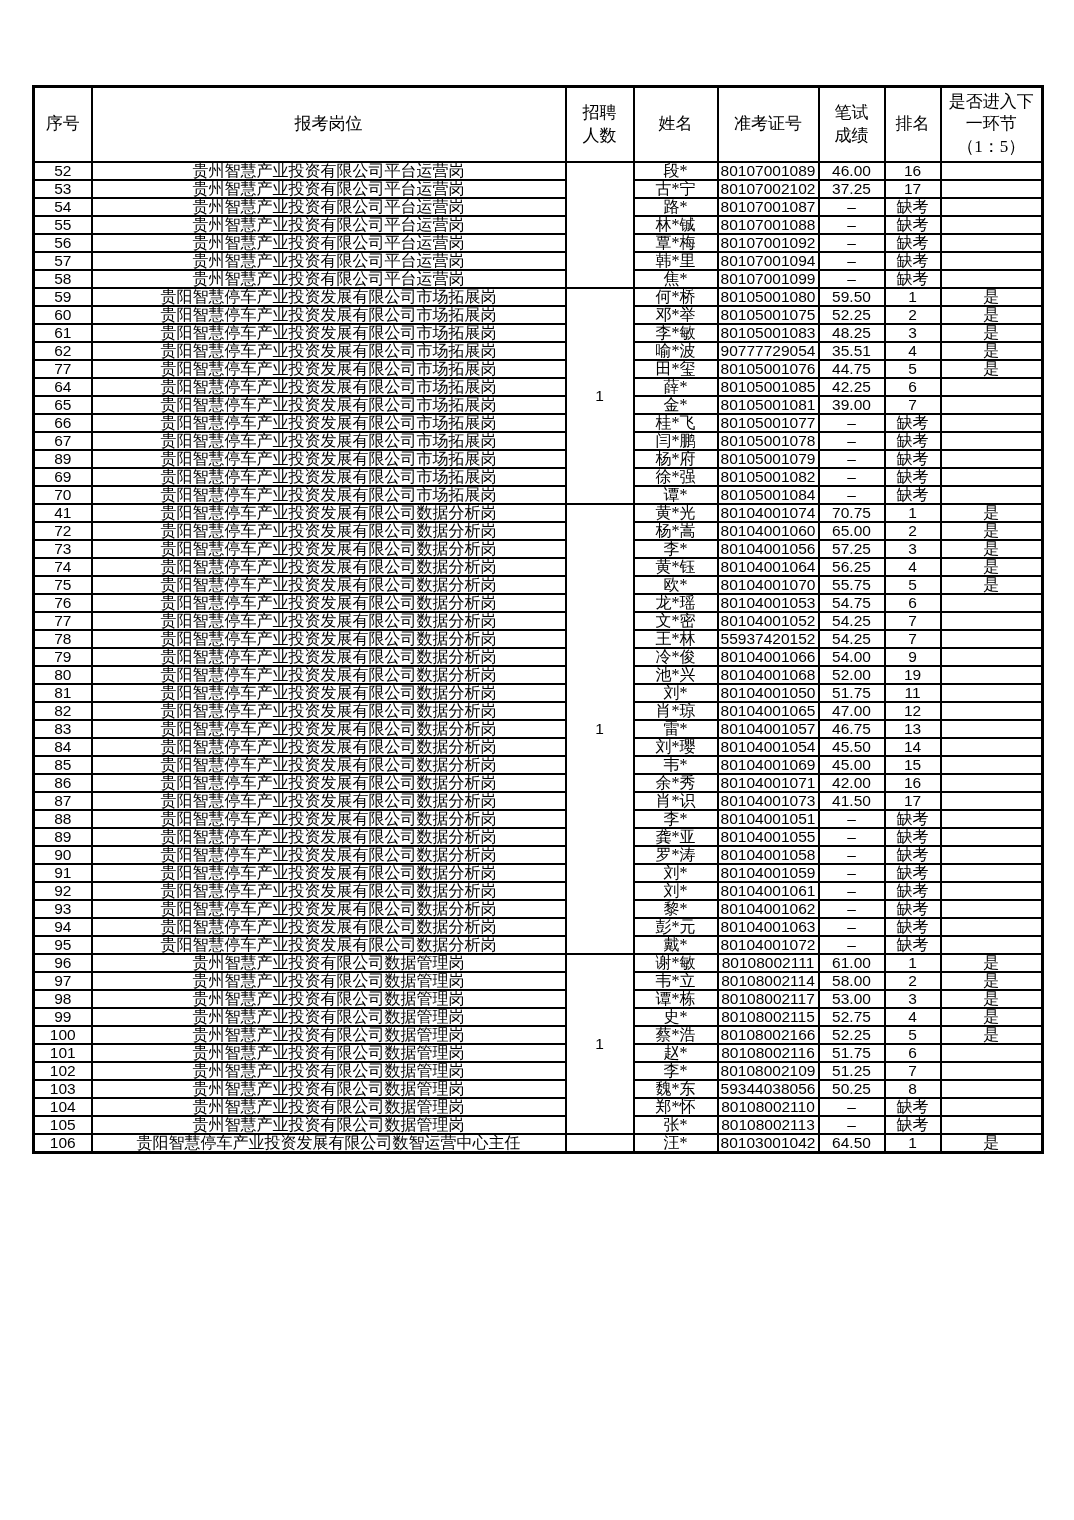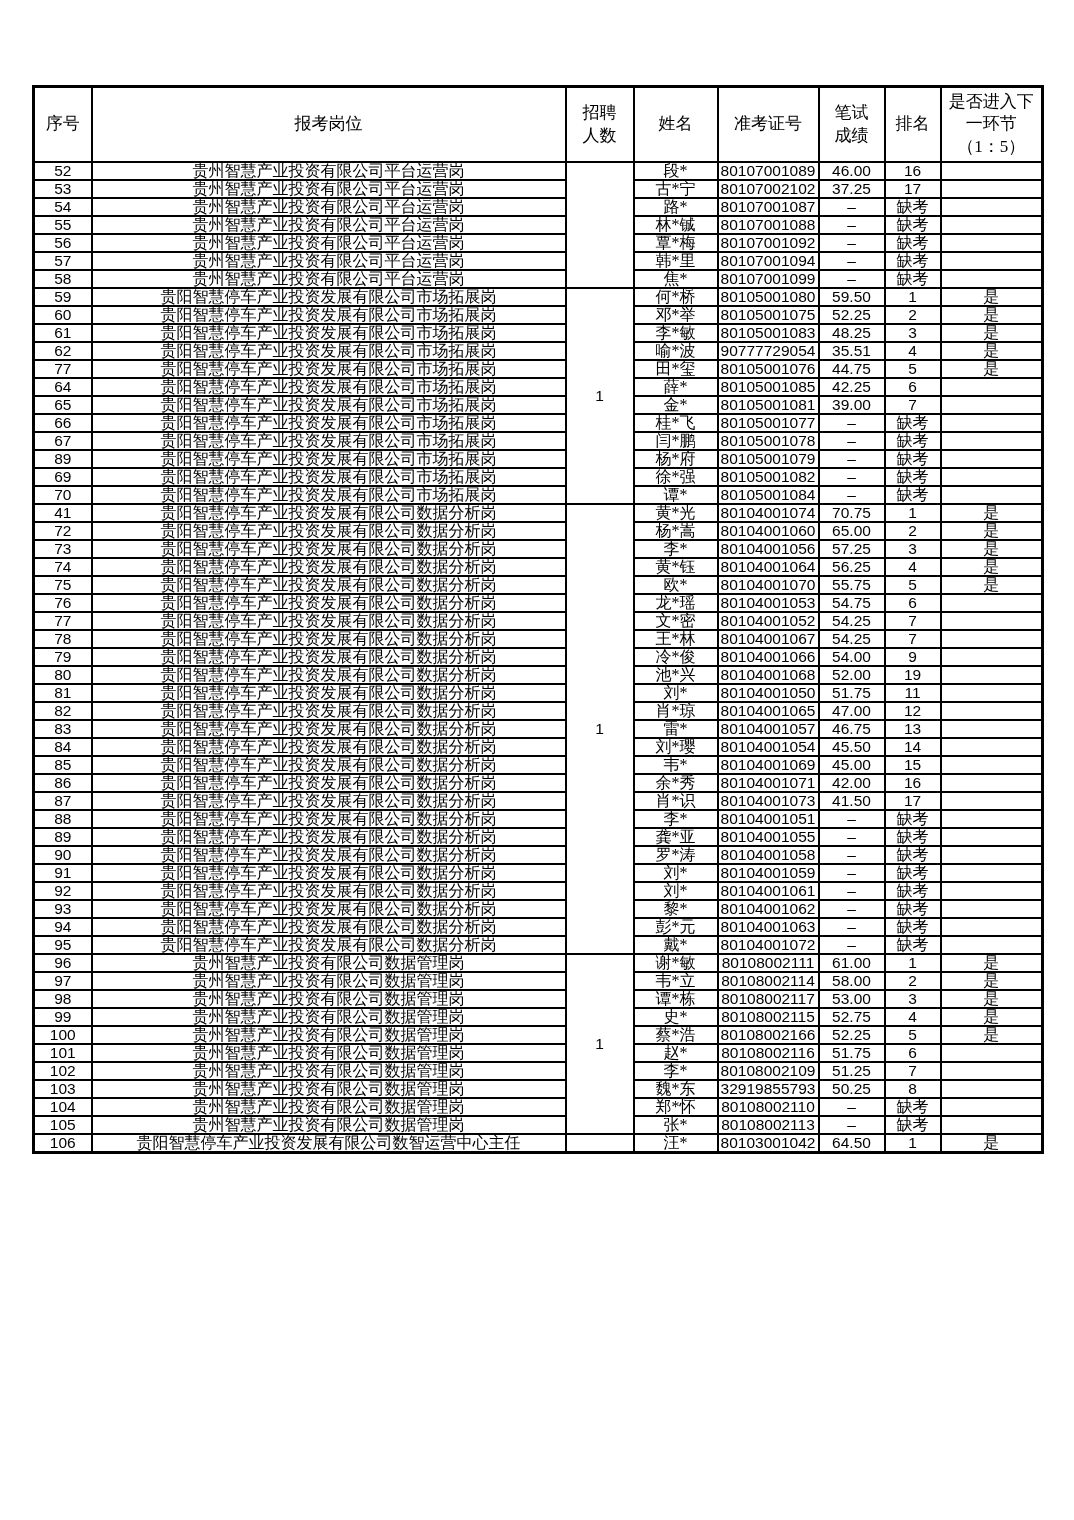--- a/index.html
+++ b/index.html
@@ -330,21 +330,21 @@
             <td class="zh">文*密</td>
             <td class="num">80104001052</td>
             <td class="num">54.25</td>
             <td class="num">7</td>
             <td class="zh"></td>
           </tr>
           <tr>
             <td class="num">78</td>
             <td class="zh">贵阳智慧停车产业投资发展有限公司数据分析岗</td>
             <td class="zh">王*林</td>
-            <td class="num">80104001067</td>
+            <td class="num">55937420152</td>
             <td class="num">54.25</td>
             <td class="num">7</td>
             <td class="zh"></td>
           </tr>
           <tr>
             <td class="num">79</td>
             <td class="zh">贵阳智慧停车产业投资发展有限公司数据分析岗</td>
             <td class="zh">冷*俊</td>
             <td class="num">80104001066</td>
             <td class="num">54.00</td>
@@ -556,21 +556,21 @@
             <td class="zh">李*</td>
             <td class="num">80108002109</td>
             <td class="num">51.25</td>
             <td class="num">7</td>
             <td class="zh"></td>
           </tr>
           <tr>
             <td class="num">103</td>
             <td class="zh">贵州智慧产业投资有限公司数据管理岗</td>
             <td class="zh">魏*东</td>
-            <td class="num">32919855793</td>
+            <td class="num">59344038056</td>
             <td class="num">50.25</td>
             <td class="num">8</td>
             <td class="zh"></td>
           </tr>
           <tr>
             <td class="num">104</td>
             <td class="zh">贵州智慧产业投资有限公司数据管理岗</td>
             <td class="zh">郑*怀</td>
             <td class="num">80108002110</td>
             <td class="num">–</td>

